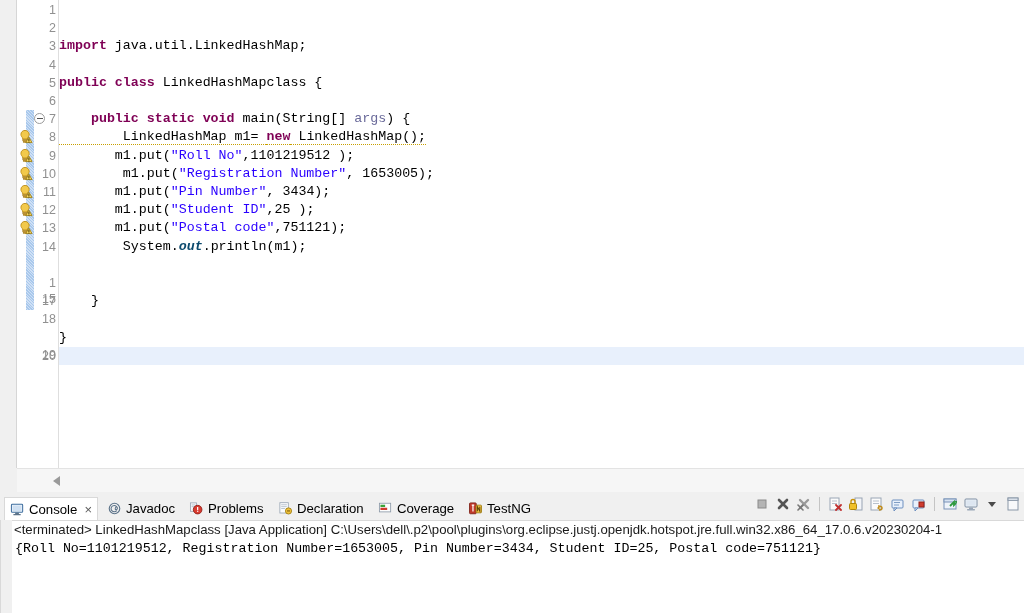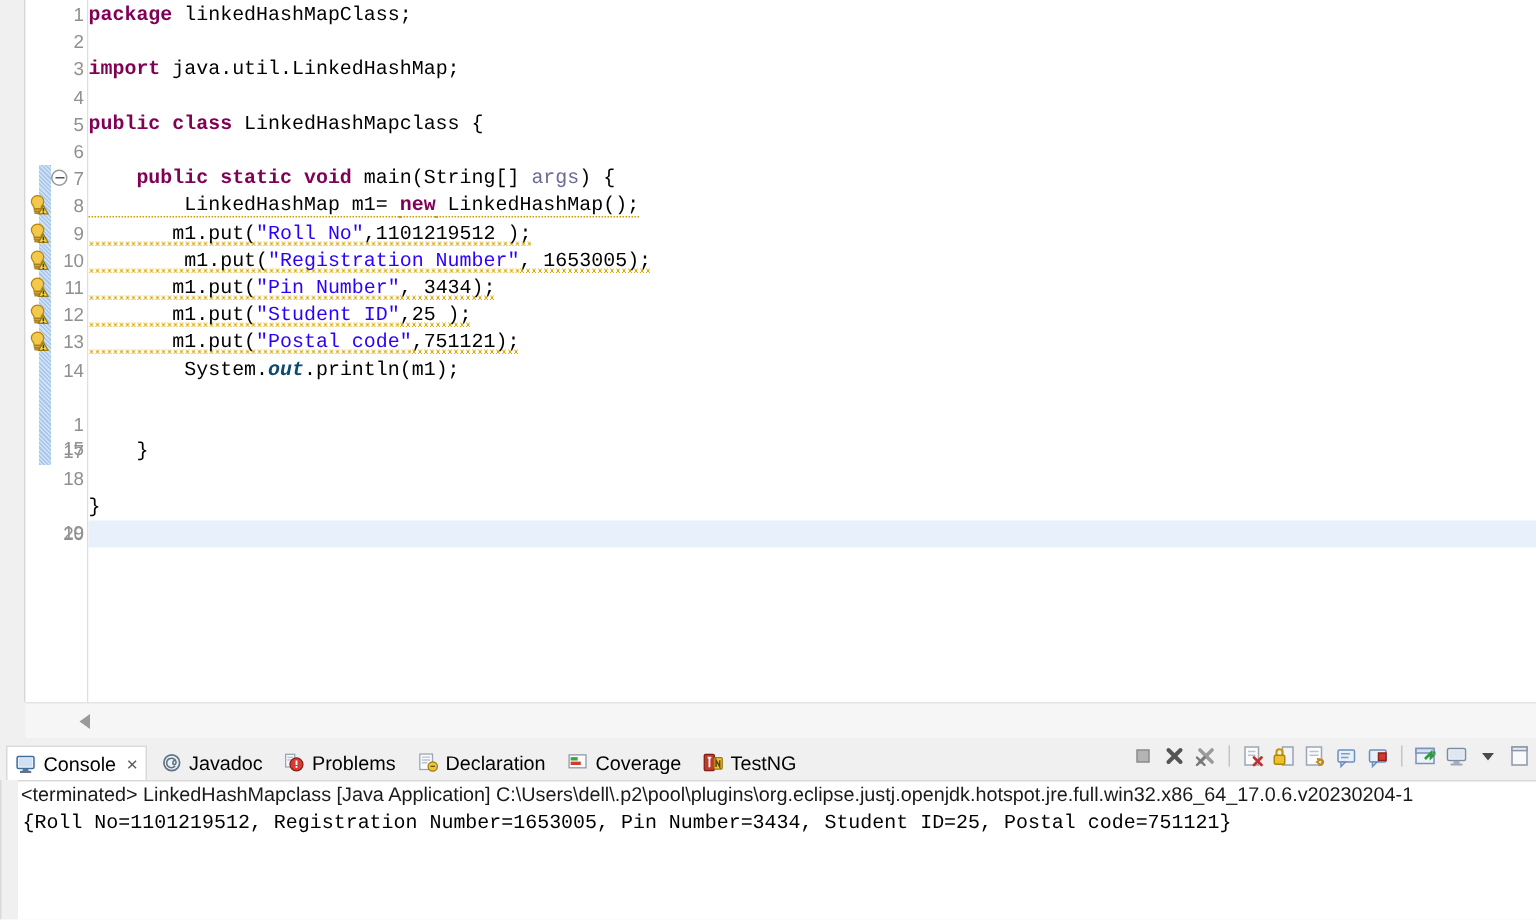--- a/index.html
+++ b/index.html
@@ -348,21 +348,20 @@
           <div class="lnum" style="top: 237.6px;">14</div>
           <div class="lnum" style="top: 255.8px; margin-top: 34px;">15</div>
           <div class="lnum" style="top: 274px;">1</div>
           <div class="lnum" style="top: 292.2px;">17</div>
           <div class="lnum" style="top: 310.4px;">18</div>
           <div class="lnum" style="top: 346px;">19</div>
           <div class="lnum" style="top: 346.8px;">20</div>
           <div class="foldmark" style="left: 0px; top: 113.2px;"></div>
         </div>
       <div class="code-area" id="codeArea">
-          <div class="line" style="top: 1px;"><span class="kw">package</span><span class="pln"> linkedHashMapClass;</span></div>
           <div class="line" style="top: 19.2px;"></div>
           <div class="line" style="top: 37.4px;"><span class="kw">import</span><span class="pln"> java.util.LinkedHashMap;</span></div>
           <div class="line" style="top: 55.6px;"></div>
           <div class="line" style="top: 73.8px;"><span class="kw">public class</span><span class="pln"> LinkedHashMapclass {</span></div>
           <div class="line" style="top: 92px;"></div>
           <div class="line" style="top: 110.2px;"><span class="pln">    </span><span class="kw">public static void</span><span class="pln"> main(String[] </span><span class="parm">args</span><span class="pln">) {</span></div>
           <div class="line" style="top: 128.4px;"><span class="pln sq2">        LinkedHashMap m1= </span><span class="kw sq2">new</span><span class="pln sq2"> LinkedHashMap();</span></div>
           <div class="line" style="top: 146.6px;"><span class="pln sq">       m1.put(</span><span class="str sq">"Roll No"</span><span class="pln sq">,1101219512 );</span></div>
           <div class="line" style="top: 164.8px;"><span class="pln sq">        m1.put(</span><span class="str sq">"Registration Number"</span><span class="pln sq">, 1653005);</span></div>
           <div class="line" style="top: 183px;"><span class="pln sq">       m1.put(</span><span class="str sq">"Pin Number"</span><span class="pln sq">, 3434);</span></div>

